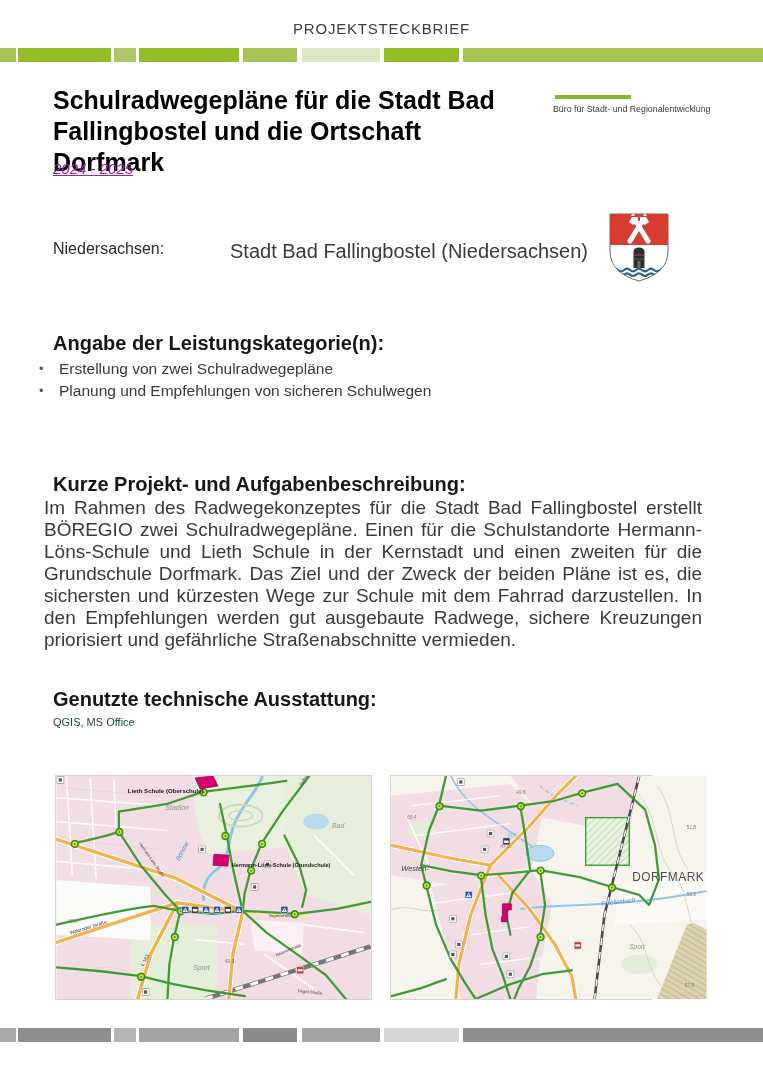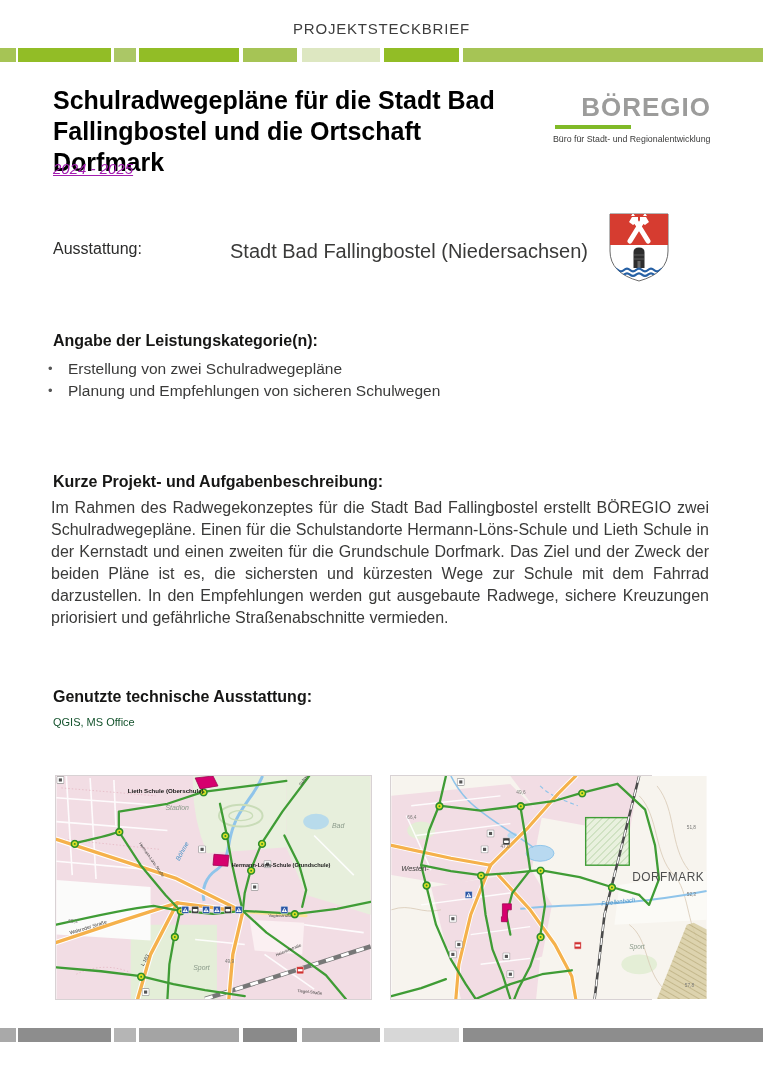--- a/index.html
+++ b/index.html
@@ -19,26 +19,26 @@
   
   .logo{top:92px;left:553px;width:158px;}
   .logo-name{font-size:26px;font-weight:bold;color:#9c9c9b;letter-spacing:1px;text-align:right;line-height:30px;}
   .logo-line{height:4px;width:76px;margin:3px 0 5px 2px;}
   .logo-tagline{font-size:8.8px;color:#3b3b3a;white-space:nowrap;}
   
   .client-label{top:240px;left:53px;font-size:16px;color:#2b2b2a;}
   .client-value{top:240px;left:230px;font-size:20px;color:#3a3a39;}
   .crest{top:211px;left:606px;}
   
-  .sec-heading{left:53px;font-size:16px;font-weight:bold;color:#161615;}
+  .sec-heading{left:53px;font-size:20px;font-weight:bold;color:#161615;}
   .h-cat{top:332px;} .h-desc{top:473px;} .h-equip{top:688px;}
-  .cat-list{top:358px;left:44px;width:620px;margin:0;padding:0;list-style:none;}
+  .cat-list{top:358px;left:35px;width:620px;margin:0;padding:0;list-style:none;}
   .cat-list li{position:relative;padding-left:24px;font-size:15.5px;line-height:22px;color:#3a3a39;}
   .cat-list li::before{content:"•";position:absolute;left:4px;color:#555;font-size:13px;}
-  .desc-body{top:497px;left:51px;width:658px;font-size:16px;line-height:22px;
+  .desc-body{top:497px;left:44px;width:658px;font-size:19px;line-height:22px;
              text-align:justify;color:#3a3a39;}
   .equip-value{top:716px;left:53px;font-size:11px;color:#14532d;}
   
   .map{top:775px;height:225px;border:1px solid #d8d2d4;box-sizing:border-box;}
   .map.left{left:55px;width:317px;}
   .map.right{left:390px;width:262px;}
   .map svg{display:block;}
   svg text{font-family:"Liberation Sans",sans-serif;}
   .lblB{font-weight:bold;fill:#161615;}
   .lblI{font-style:italic;fill:#8a9a8a;}
@@ -60,26 +60,25 @@
       <div class="bar-seg" style="left: 243px; width: 54px; background: rgb(166, 196, 85);"></div>
       <div class="bar-seg" style="left: 302px; width: 78px; background: rgb(221, 231, 193);"></div>
       <div class="bar-seg" style="left: 384px; width: 75px; background: rgb(146, 189, 38);"></div>
       <div class="bar-seg" style="left: 463px; width: 300px; background: rgb(166, 196, 85);"></div>
     </div>
 
   <h1 class="abs title" style="margin:0;">Schulradwegepläne für die Stadt Bad Fallingbostel und die Ortschaft Dorfmark</h1>
   <div class="abs period">2024 - 2025</div>
 
   <div class="abs logo">
-    <div class="logo-name">BÖREGIO</div>
     <div class="logo-line" style="background: rgb(128, 186, 39);"></div>
     <div class="logo-tagline">Büro für Stadt- und Regionalentwicklung</div>
   </div>
 
-  <div class="abs client-label">Ausstattung:</div>
+  <div class="abs client-label">Niedersachsen:</div>
   <div class="abs client-value">Stadt Bad Fallingbostel (Niedersachsen)</div>
 
   <div class="abs crest">
     <svg width="66" height="74" viewBox="0 0 66 74">
       <defs>
         <clipPath id="shieldClip">
             <path d="M4,3 H62 V40 Q62 62 33 70 Q4 62 4 40 Z"></path>
           </clipPath>
       </defs>
       <path d="M4,3 H62 V40 Q62 62 33 70 Q4 62 4 40 Z" fill="#ffffff" stroke="#6b6b6b" stroke-width="1"></path>

